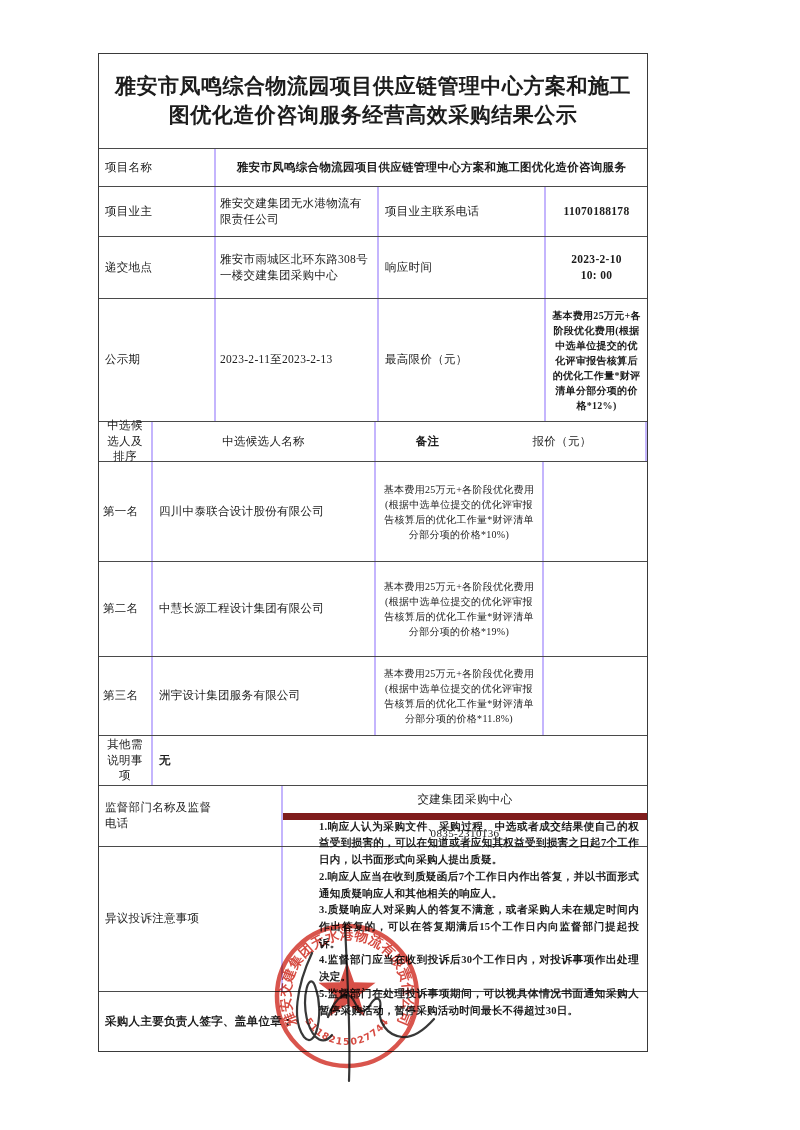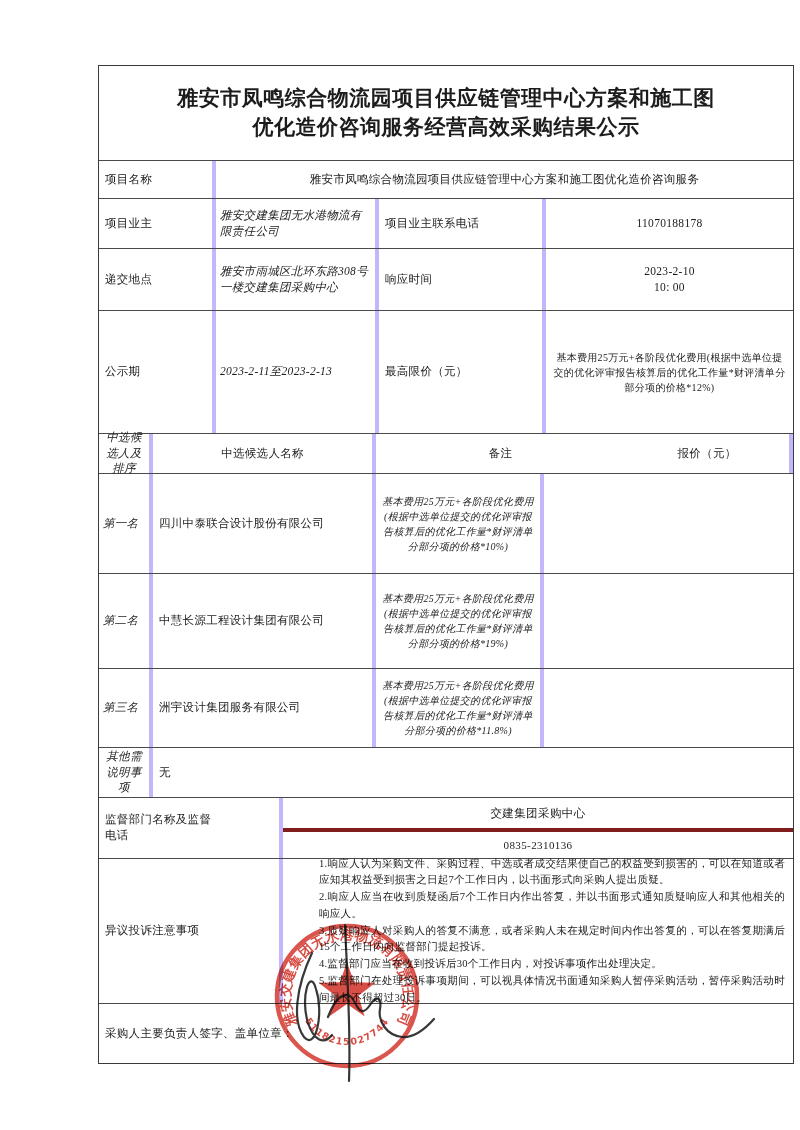--- a/index.html
+++ b/index.html
@@ -6,59 +6,59 @@
   body{
     width:800px;height:1130px;
     background:#ffffff;
     font-family:"Liberation Serif","DejaVu Serif",serif;
     color:#1c1c1c;
     position:relative;
     overflow:hidden;
   }
   .sheet{position:absolute;inset:0;}
   .doc-table{
-    position:absolute;left:98px;top:65px;width:696px;
+    position:absolute;left:98px;top:53px;width:550px;
     border:1.5px solid #3a3a3a;
     box-sizing:border-box;
     background:#fff;
   }
   .trow{display:flex;border-bottom:1px solid #4a4a4a;box-sizing:border-box;}
   .trow:last-child{border-bottom:none;justify-content:flex-end;}
   .cell{
-    border-right:4px solid #c4b5fd;
+    border-right:2px solid #c4b5fd;
     box-sizing:border-box;
     display:flex;align-items:center;
     padding:2px 6px;
     font-size:11.5px;line-height:1.35;
     letter-spacing:.3px;
   }
-  .cell.last{border-right:none;}
+  .cell.last{border-right:none;font-weight:bold;}
   .center{justify-content:center;text-align:center;}
   .pre{white-space:pre-line;}
   .small{font-size:10px;line-height:1.5;}
-  .tight{padding:2px 4px;font-style:italic;}
+  .tight{padding:2px 4px;}
   
   .w117{width:117px;flex:none}.w163{width:163px;flex:none}.w167{width:167px;flex:none}
   .w54{width:54px;flex:none}.w223{width:223px;flex:none}.w168{width:168px;flex:none}
   .w184{width:184px;flex:none}
   .grow{flex:1 1 auto;}
   
   .h95{height:95px}.h38{height:38px}.h50{height:50px}.h62{height:62px}.h123{height:123px}
   .h40{height:40px}.h100{height:100px}.h95b{height:95px}.h79{height:79px}.h50b{height:50px}
   .h61{height:61px}.h145{height:145px}.h59{height:59px}
   .title-cell{
     width:100%;border-right:none;justify-content:center;text-align:center;
   }
   .title-text{
     display:block;width:545px;margin:0 auto;
     font-size:21px;font-weight:bold;line-height:1.4;letter-spacing:.5px;
   }
   .supcol{display:flex;flex-direction:column;flex:1 1 auto;}
   .supcell{
-    height:34px;border-bottom:4px solid #7f1d1d;box-sizing:border-box;
+    height:34px;border-bottom:7px solid #7f1d1d;box-sizing:border-box;
     display:flex;align-items:center;justify-content:center;text-align:center;
     font-size:11.5px;letter-spacing:.4px;
   }
   .supcell2{
     flex:1;display:flex;align-items:center;justify-content:center;text-align:center;
     font-size:11px;letter-spacing:.4px;
   }
   .objection-body{
     flex-direction:column;align-items:flex-start;justify-content:center;
     padding:4px 8px;

